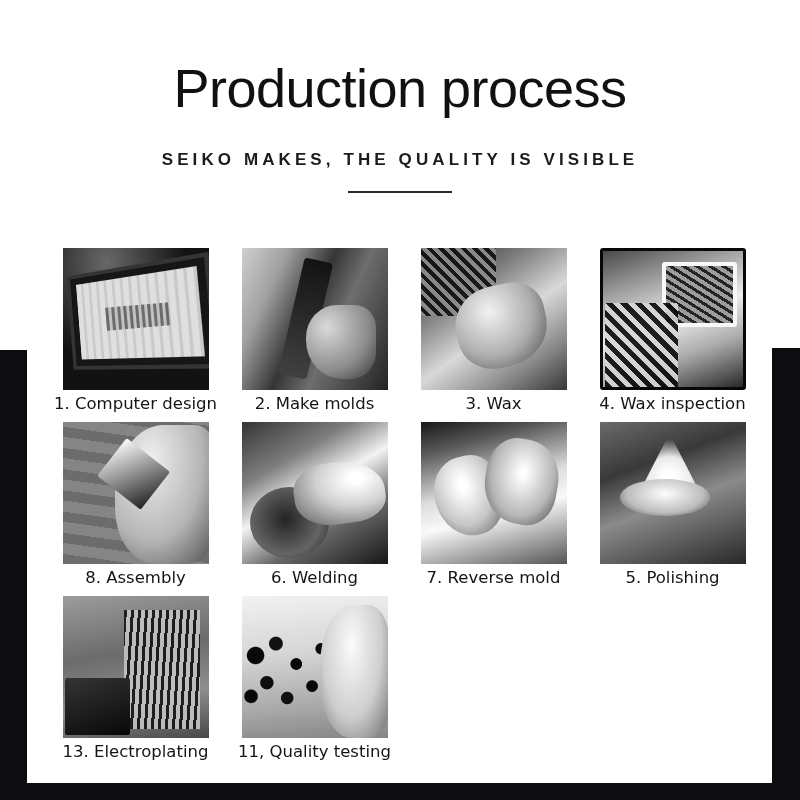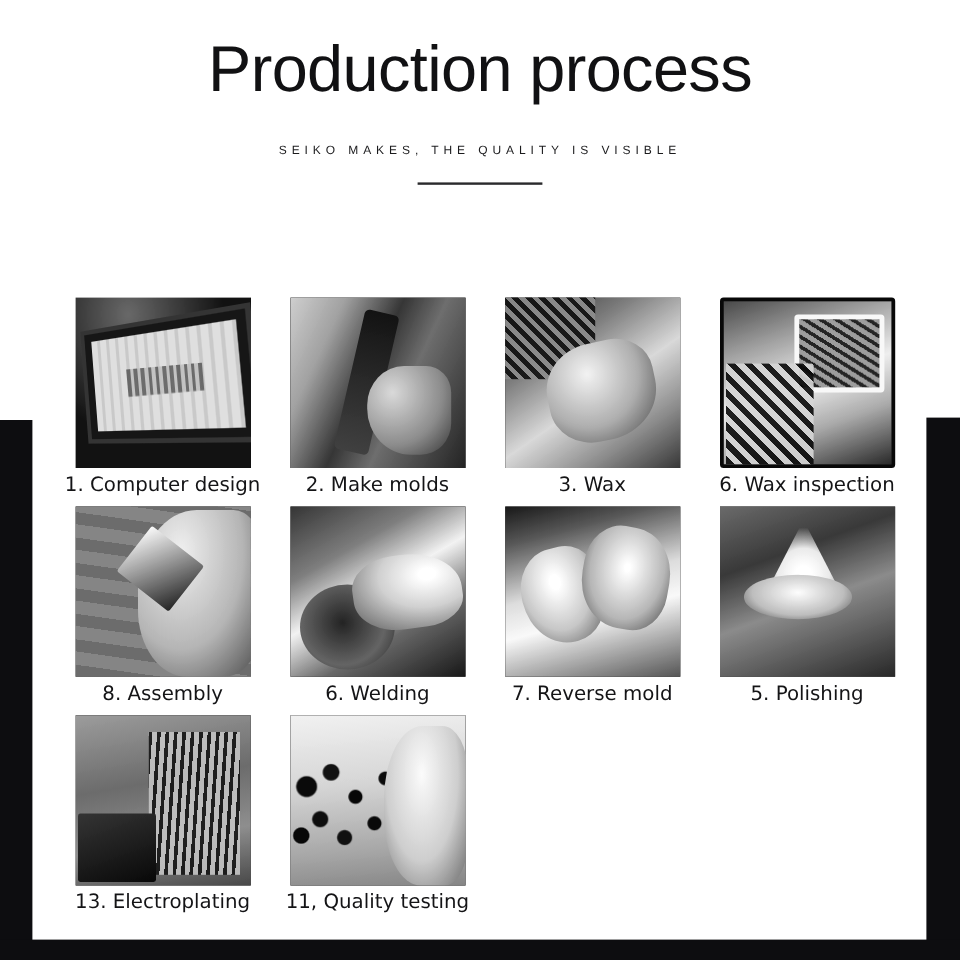--- a/index.html
+++ b/index.html
@@ -54,32 +54,32 @@
   #header {
     position: absolute;
     left: 0;
     top: 0;
     width: 800px;
     text-align: center;
     z-index: 5;
   }
   #page-title {
     margin: 0;
-    padding-top: 28px;
+    padding-top: 58px;
     font-size: 54px;
     line-height: 1.12;
     font-weight: 400;
     letter-spacing: -0.5px;
     color: #111113;
   }
   #page-subtitle {
     margin: 0;
     padding-top: 32px;
-    font-size: 10px;
-    font-weight: 400;
+    font-size: 17px;
+    font-weight: 700;
     letter-spacing: 4.1px;
     color: #1b1b1d;
   }
   #title-rule {
     width: 104px;
     height: 0;
     margin: 21px auto 0 auto;
     border-top: 2px solid #2a2a2c;
   }
 
@@ -456,21 +456,21 @@
     <div class="step-photo">
         <div class="ph ph-wax"></div>
       </div>
     <div class="step-label">3. Wax</div>
   </div>
 
   <div class="step">
     <div class="step-photo framed">
         <div class="ph ph-bins"></div>
       </div>
-    <div class="step-label">6. Wax inspection</div>
+    <div class="step-label">4. Wax inspection</div>
   </div>
 
   <div class="step">
     <div class="step-photo">
         <div class="ph ph-assembly"></div>
       </div>
     <div class="step-label">8. Assembly</div>
   </div>
 
   <div class="step">

